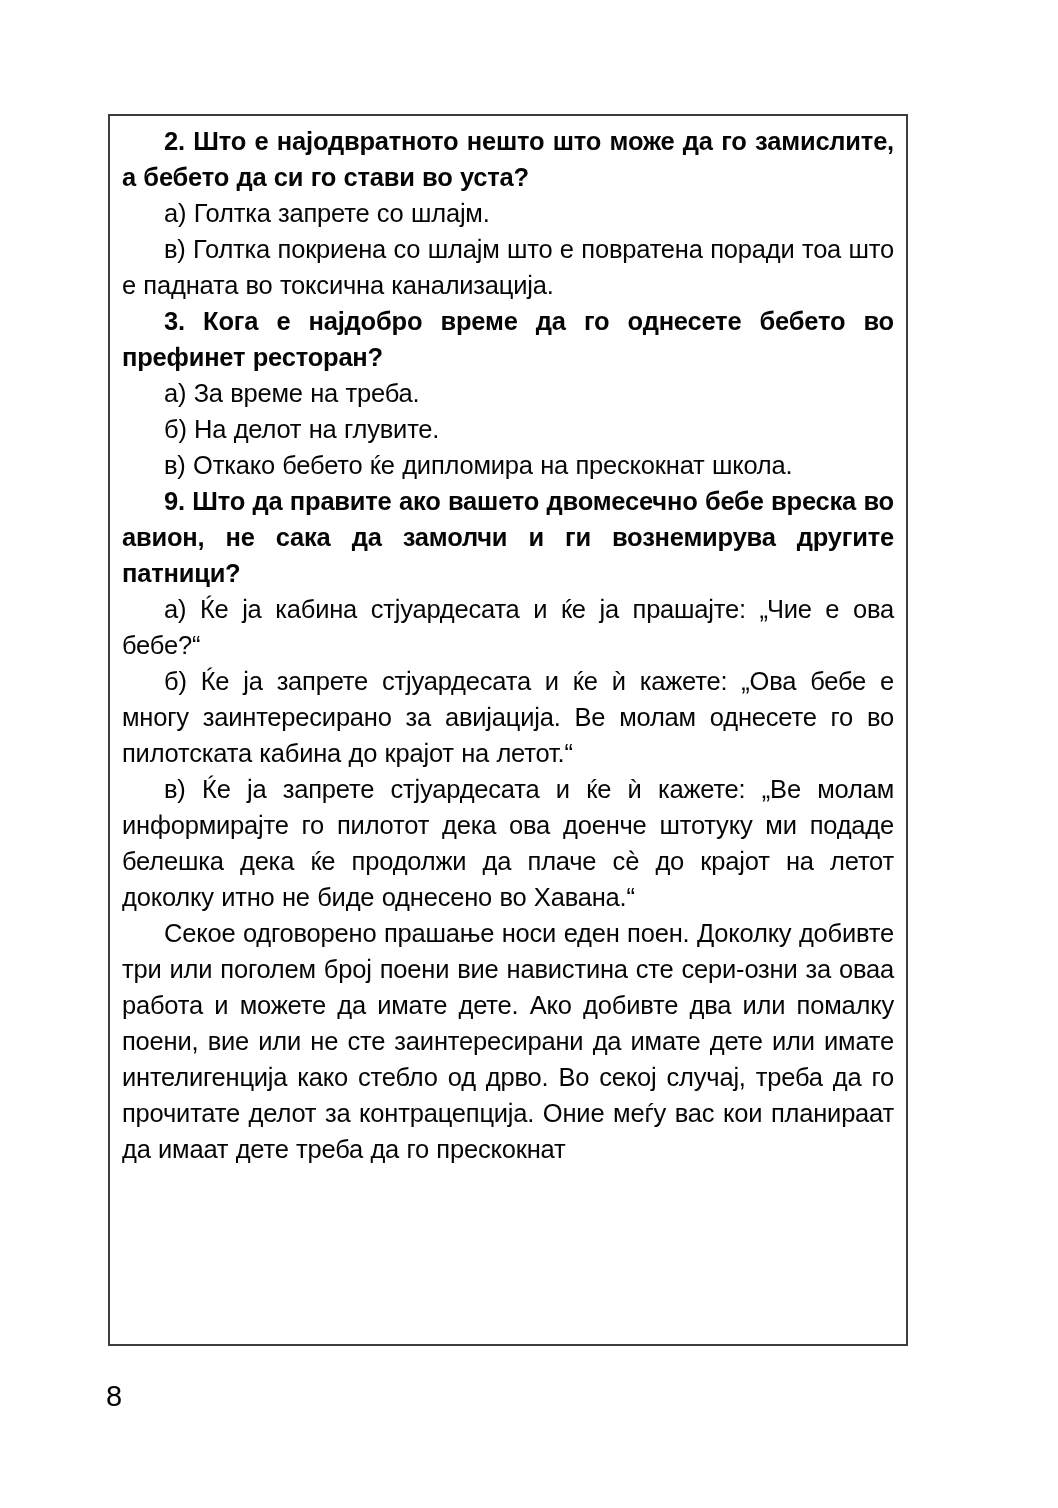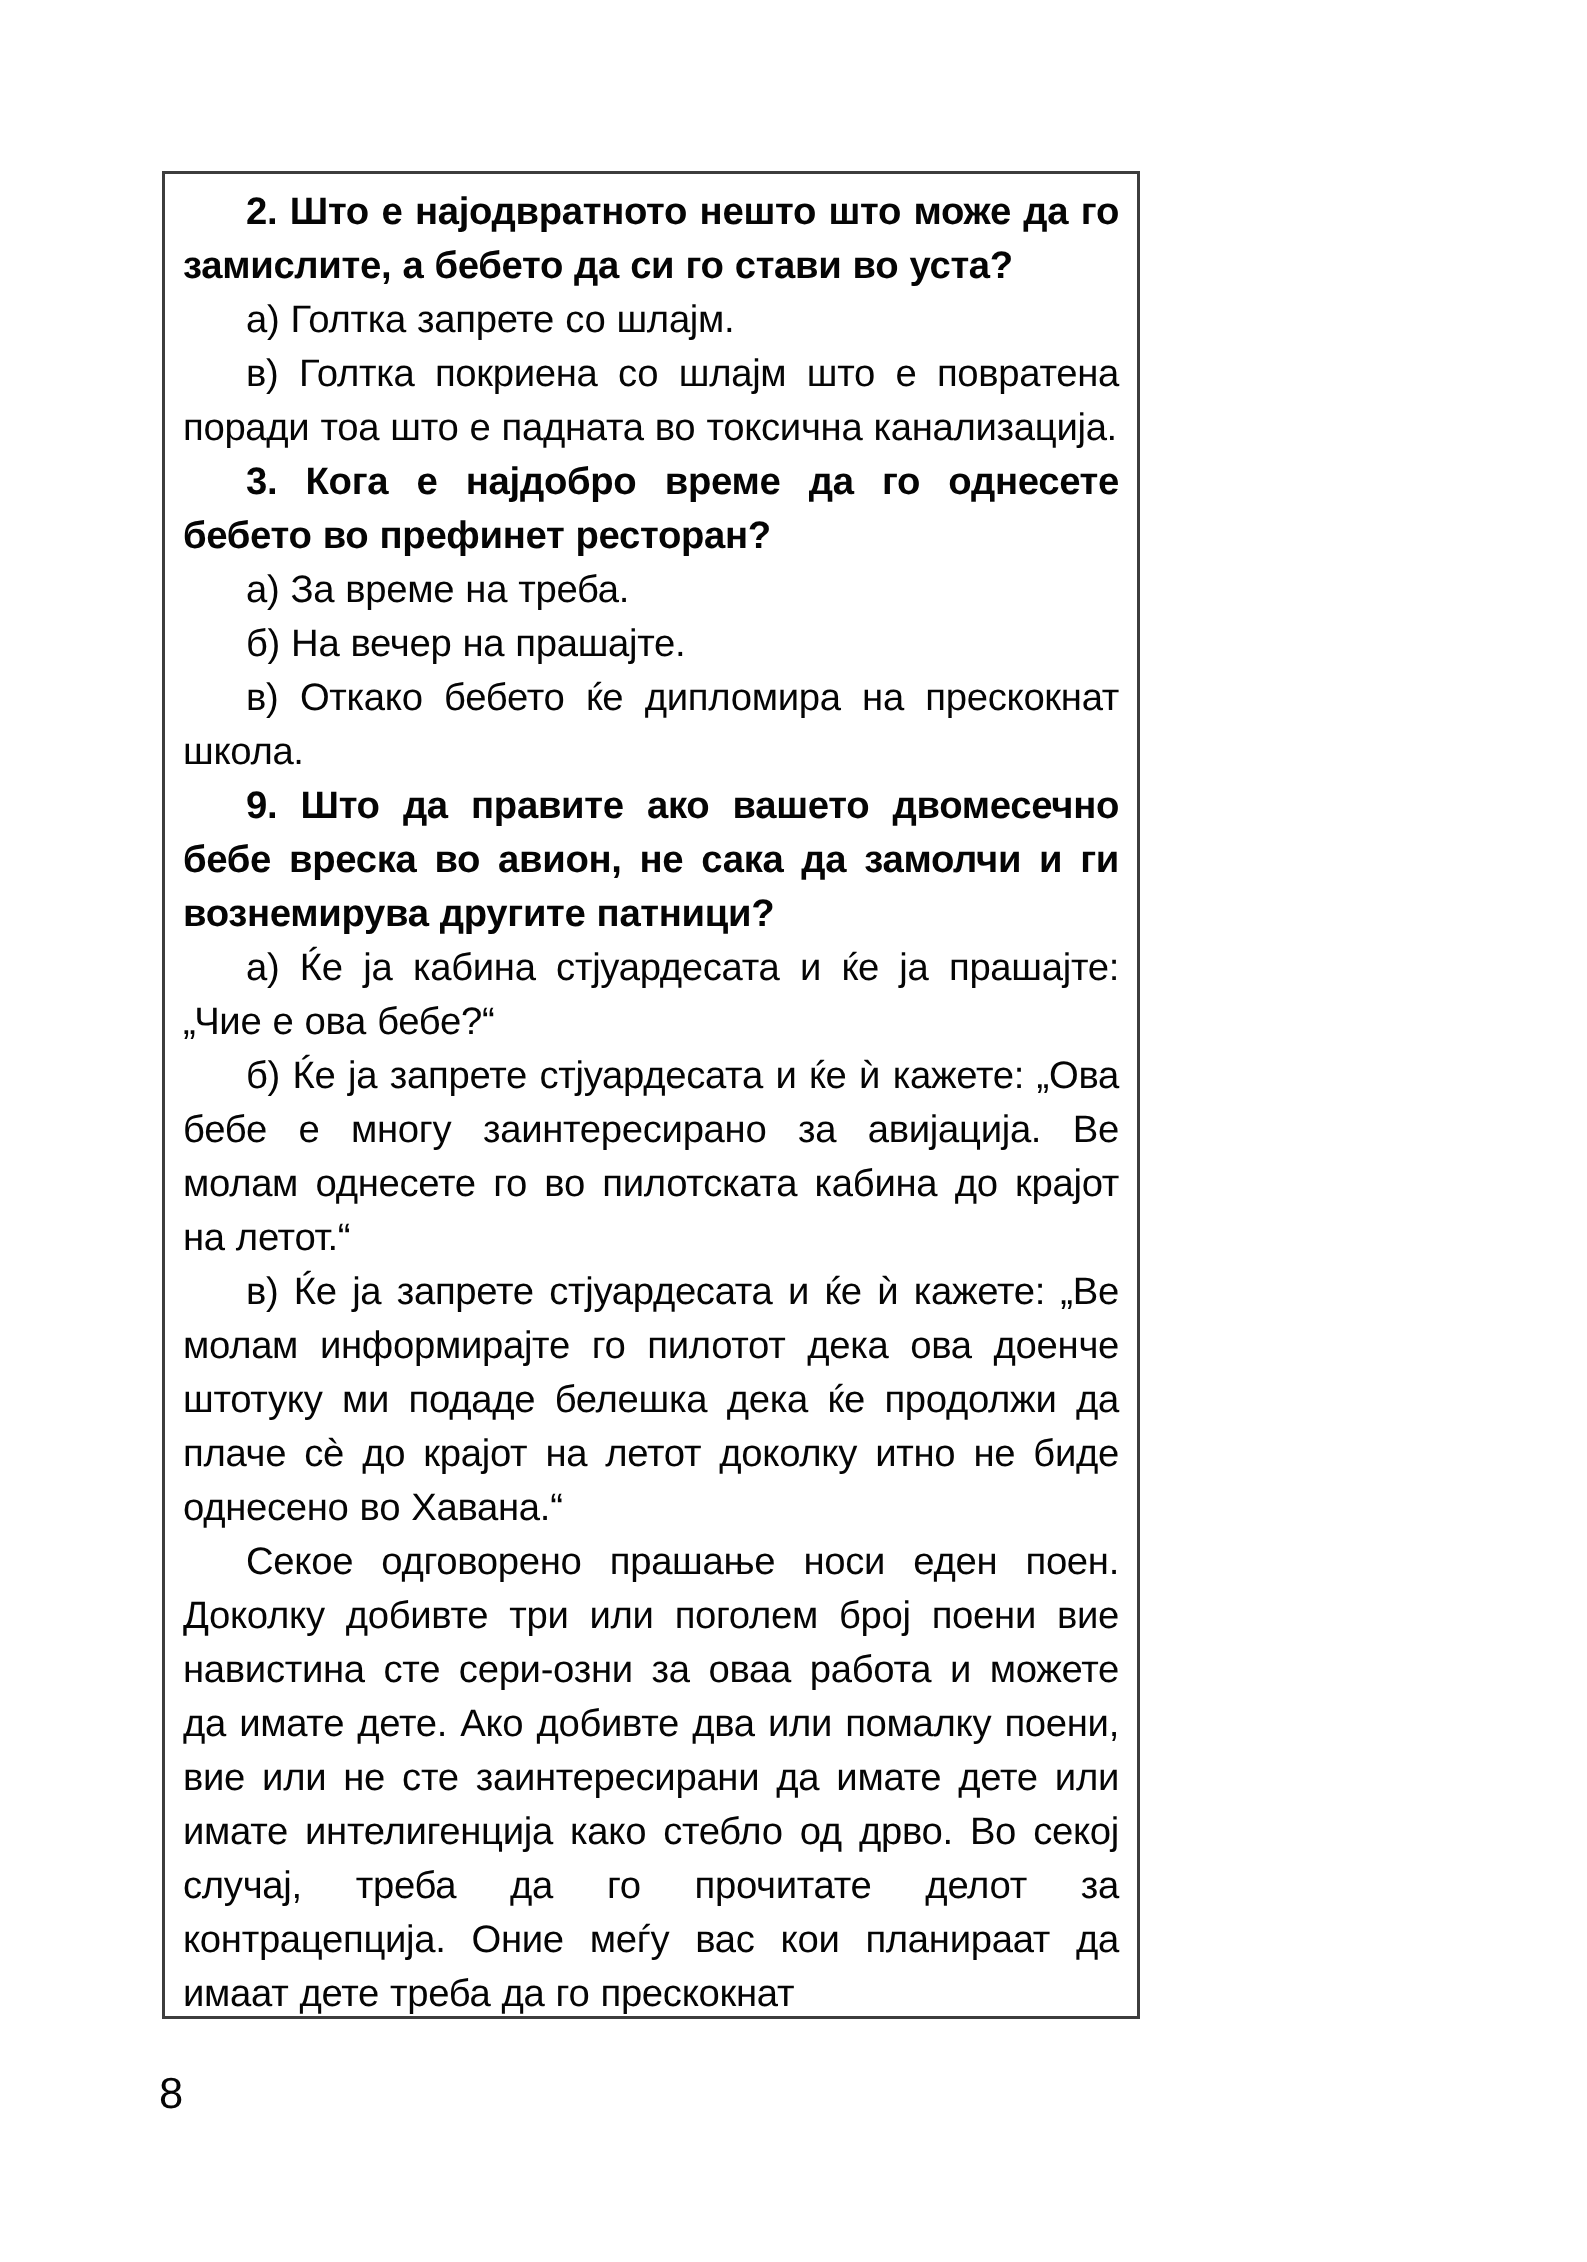--- a/index.html
+++ b/index.html
@@ -10,21 +10,21 @@
     background: #ffffff;
     font-family: "Liberation Sans", sans-serif;
     color: #050505;
     position: relative;
     overflow: hidden;
   }
   .text-box {
     position: absolute;
     left: 108px;
     top: 114px;
-    width: 652px;
+    width: 800px;
     height: 1232px;
     border: 2px solid #3d3d3d;
     padding: 7px 12px 0 12px;
     background: #ffffff;
   }
   .para {
     margin: 0;
     font-size: 25.5px;
     line-height: 36px;
     text-align: justify;
@@ -48,21 +48,21 @@
 <body>
 
 <div class="text-box">
 
   <p class="para q">2. Што е најодвратното нешто што може да го замислите, а бебето да си го стави во уста?</p>
   <p class="para">а) Голтка запрете со шлајм.</p>
   <p class="para">в) Голтка покриена со шлајм што е повратена поради тоа што е падната во токсична канализација.</p>
 
   <p class="para q gap">3. Кога е најдобро време да го однесете бебето во префинет ресторан?</p>
   <p class="para">а) За време на треба.</p>
-  <p class="para">б) На вечер на прашајте.</p>
+  <p class="para">б) На делот на глувите.</p>
   <p class="para">в) Откако бебето ќе дипломира на прескокнат школа.</p>
 
   <p class="para q gap">9. Што да правите ако вашето двомесечно бебе вреска во авион, не сака да замолчи и ги вознемирува другите патници?</p>
   <p class="para">а) Ќе ја кабина стјуардесата и ќе ја прашајте: „Чие е ова бебе?“</p>
   <p class="para">б) Ќе ја запрете стјуардесата и ќе ѝ кажете: „Ова бебе е многу заинтересирано за авијација. Ве молам однесете го во пилотската кабина до крајот на летот.“</p>
   <p class="para">в) Ќе ја запрете стјуардесата и ќе ѝ кажете: „Ве молам информирајте го пилотот дека ова доенче штотуку ми подаде белешка дека ќе продолжи да плаче сѐ до крајот на летот доколку итно не биде однесено во Хавана.“</p>
 
   <p class="para">Секое одговорено прашање носи еден поен. Доколку добивте три или поголем број поени вие навистина сте сери-озни за оваа работа и можете да имате дете. Ако добивте два или помалку поени, вие или не сте заинтересирани да имате дете или имате интелигенција како стебло од дрво. Во секој случај, треба да го прочитате делот за контрацепција. Оние меѓу вас кои планираат да имаат дете треба да го прескокнат</p>
 
 </div>

